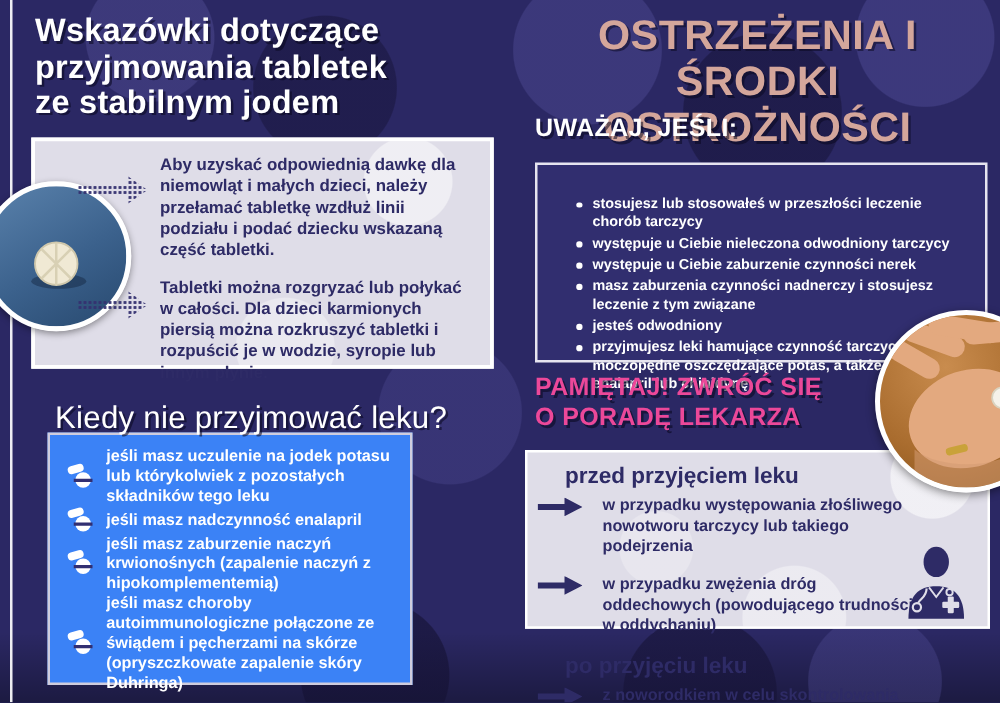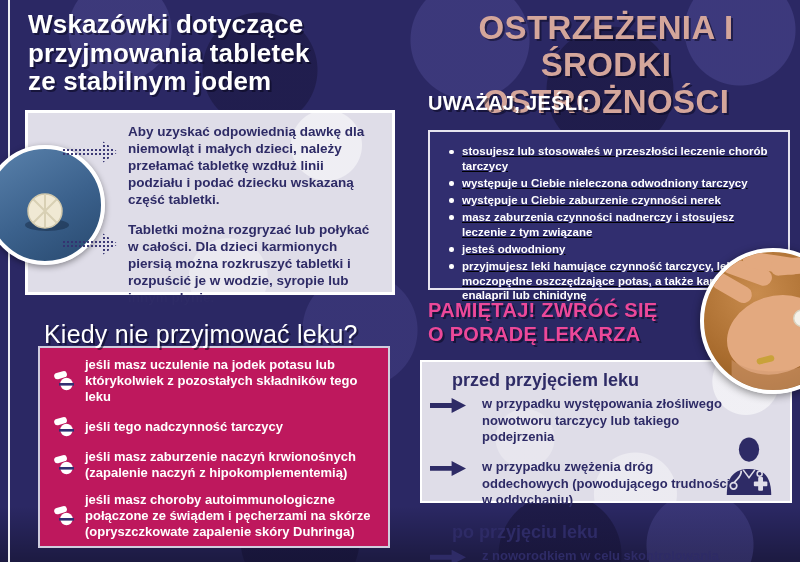--- a/index.html
+++ b/index.html
@@ -62,22 +62,22 @@
     opacity:.95;
   }
   .dot-arrow.a1{left:62px;top:140px;}
   .dot-arrow.a2{left:62px;top:232px;}
 
   .when-not-heading{
     position:absolute;left:28px;top:304px;width:380px;margin:16px;z-index:3;
     color:#fff;font-size:25px;font-weight:normal;letter-spacing:.2px;
   }
   .contra-box{
-    position:absolute;left:38px;top:346px;width:352px;height:202px;box-sizing:border-box;z-index:2;
-    background:#be185d;border:2px solid #cfcdde;
+    position:absolute;left:38px;top:346px;width:292px;height:202px;box-sizing:border-box;z-index:2;
+    background:#3b82f6;border:2px solid #cfcdde;
     padding:9px 10px 6px 12px;
     display:flex;flex-direction:column;justify-content:space-between;
   }
   .contra-item{display:flex;align-items:center;gap:9px;color:#fff;font-weight:bold;font-size:13px;line-height:1.22;}
   .contra-item .pills-ic{flex:0 0 24px;}
 
   
   .warn-header{
     position:absolute;left:420px;top:10px;width:372px;margin:0;z-index:3;text-align:center;
     color:#d4a69b;font-size:33px;font-weight:bold;line-height:1.12;letter-spacing:.4px;
@@ -85,21 +85,21 @@
   }
   .watch-heading{
     position:absolute;left:428px;top:92px;margin:0;z-index:3;
     color:#fff;font-size:20px;font-weight:bold;letter-spacing:.3px;
   }
   .warn-box{
     position:absolute;left:428px;top:130px;width:362px;height:160px;box-sizing:border-box;z-index:2;
     background:#312e6f;border:2px solid #e6e4ef;
     padding:8px 6px 6px 8px;
   }
-  .warn-box ul{list-style:none;margin:4px;padding:0;text-decoration:underline;}
+  .warn-box ul{list-style:none;margin:16px;padding:0;}
   .warn-box li{
     position:relative;padding-left:20px;margin-bottom:2px;
     color:#fff;font-weight:bold;font-size:11.5px;line-height:1.3;
   }
   .warn-box li::before{
     content:"";position:absolute;left:7px;top:5.5px;width:4.5px;height:4.5px;border-radius:50%;background:#fff;
   }
   .remember-heading{
     position:absolute;left:428px;top:298px;width:300px;margin:0;z-index:3;
     color:#ec4899;font-size:20px;font-weight:bold;line-height:1.2;letter-spacing:.3px;
@@ -168,21 +168,21 @@
         <rect x="7" y="13" width="15" height="2.6" fill="#322f72"></rect>
       </svg>
       <span>jeśli masz uczulenie na jodek potasu lub którykolwiek z pozostałych składników tego leku</span>
     </div>
     <div class="contra-item">
       <svg class="pills-ic" width="24" height="22" viewBox="0 0 24 22">
         <rect x="2" y="2" width="13" height="6.4" rx="3.2" fill="#fff" transform="rotate(-16 8.5 5)"></rect>
         <circle cx="14.5" cy="14" r="6.2" fill="#fff"></circle>
         <rect x="7" y="13" width="15" height="2.6" fill="#322f72"></rect>
       </svg>
-      <span>jeśli tego nadczynność tarczycy</span>
+      <span>jeśli masz nadczynność enalapril</span>
     </div>
     <div class="contra-item">
       <svg class="pills-ic" width="24" height="22" viewBox="0 0 24 22">
         <rect x="2" y="2" width="13" height="6.4" rx="3.2" fill="#fff" transform="rotate(-16 8.5 5)"></rect>
         <circle cx="14.5" cy="14" r="6.2" fill="#fff"></circle>
         <rect x="7" y="13" width="15" height="2.6" fill="#322f72"></rect>
       </svg>
       <span>jeśli masz zaburzenie naczyń krwionośnych (zapalenie naczyń z hipokomplementemią)</span>
     </div>
     <div class="contra-item">

